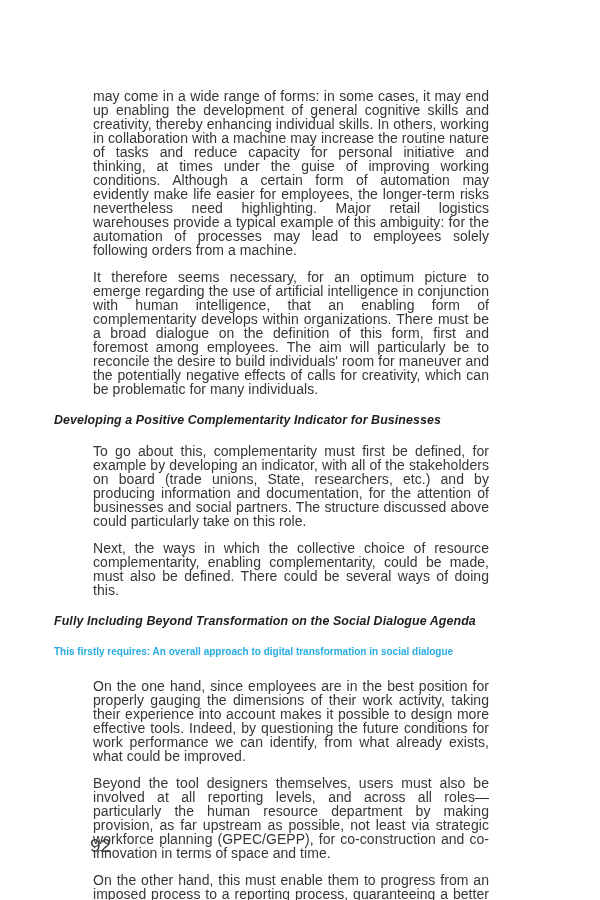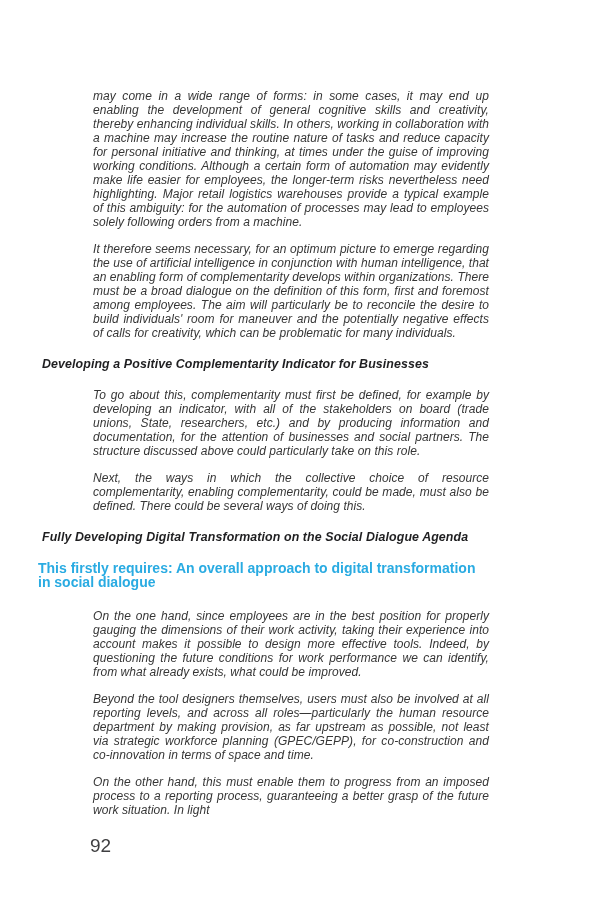--- a/index.html
+++ b/index.html
@@ -17,40 +17,39 @@
   }
   .text-block {
     position: absolute;
     top: 89px;
     left: 38px;
     width: 451px;
   }
   .body-para {
     margin: 0 0 13px 55px;
     width: 396px;
-    font-size: 12px;
+    font-size: 14px;
     line-height: 14px;
     color: #363636;
     text-align: justify;
     text-justify: inter-word;
     letter-spacing: 0.05px;
-    font-style: italic;
   }
   .section-heading {
-    margin: 17px 0 16px 4px;
+    margin: 17px 0 16px 16px;
     font-size: 12.4px;
     line-height: 15px;
     font-weight: bold;
     font-style: italic;
     color: #1f1f21;
     letter-spacing: 0.1px;
   }
   .subsection-heading {
-    margin: 11px 0 20px 0;
-    font-size: 14px;
+    margin: 11px 0 20px 16px;
+    font-size: 10px;
     line-height: 14px;
     font-weight: bold;
     color: #29abe2;
   }
   .page-number {
     position: absolute;
     left: 90px;
     top: 837px;
     font-size: 19px;
     line-height: 18px;
@@ -60,20 +59,20 @@
 </head>
 <body>
 
 <div class="page">
   <main class="text-block">
     <p class="body-para">may come in a wide range of forms: in some cases, it may end up enabling the development of general cognitive skills and creativity, thereby enhancing individual skills. In others, working in collaboration with a machine may increase the routine nature of tasks and reduce capacity for personal initiative and thinking, at times under the guise of improving working conditions. Although a certain form of automation may evidently make life easier for employees, the longer-term risks nevertheless need highlighting. Major retail logistics warehouses provide a typical example of this ambiguity: for the automation of processes may lead to employees solely following orders from a machine.</p>
     <p class="body-para">It therefore seems necessary, for an optimum picture to emerge regarding the use of artificial intelligence in conjunction with human intelligence, that an enabling form of complementarity develops within organizations. There must be a broad dialogue on the definition of this form, first and foremost among employees. The aim will particularly be to reconcile the desire to build individuals' room for maneuver and the potentially negative effects of calls for creativity, which can be problematic for many individuals.</p>
     <h2 class="section-heading">Developing a Positive Complementarity Indicator for Businesses</h2>
     <p class="body-para">To go about this, complementarity must first be defined, for example by developing an indicator, with all of the stakeholders on board (trade unions, State, researchers, etc.) and by producing information and documentation, for the attention of businesses and social partners. The structure discussed above could particularly take on this role.</p>
     <p class="body-para">Next, the ways in which the collective choice of resource complementarity, enabling complementarity, could be made, must also be defined. There could be several ways of doing this.</p>
-    <h2 class="section-heading">Fully Developing Digital Transformation on the Social Dialogue Agenda</h2>
+    <h2 class="section-heading">Fully Including Beyond Transformation on the Social Dialogue Agenda</h2>
     <h3 class="subsection-heading">This firstly requires: An overall approach to digital transformation in social dialogue</h3>
     <p class="body-para">On the one hand, since employees are in the best position for properly gauging the dimensions of their work activity, taking their experience into account makes it possible to design more effective tools. Indeed, by questioning the future conditions for work performance we can identify, from what already exists, what could be improved.</p>
     <p class="body-para">Beyond the tool designers themselves, users must also be involved at all reporting levels, and across all roles—particularly the human resource department by making provision, as far upstream as possible, not least via strategic workforce planning (GPEC/GEPP), for co-construction and co-innovation in terms of space and time.</p>
     <p class="body-para">On the other hand, this must enable them to progress from an imposed process to a reporting process, guaranteeing a better grasp of the future work situation. In light</p>
   </main>
   <div class="page-number">92</div>
 </div>
 
 </body></html>

